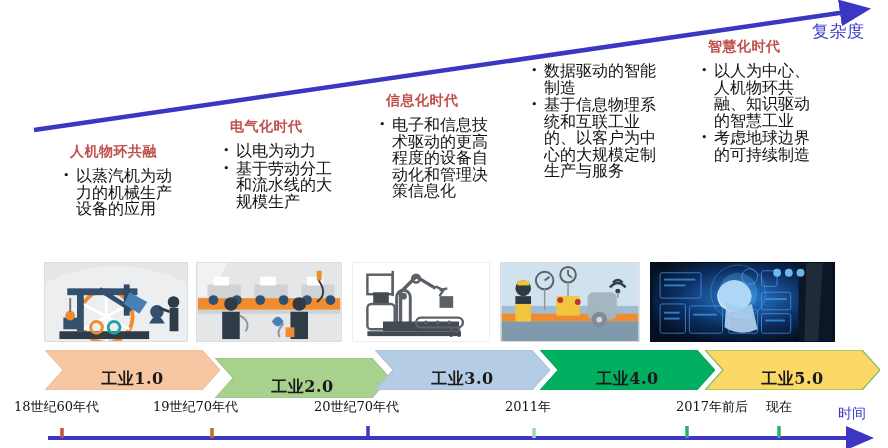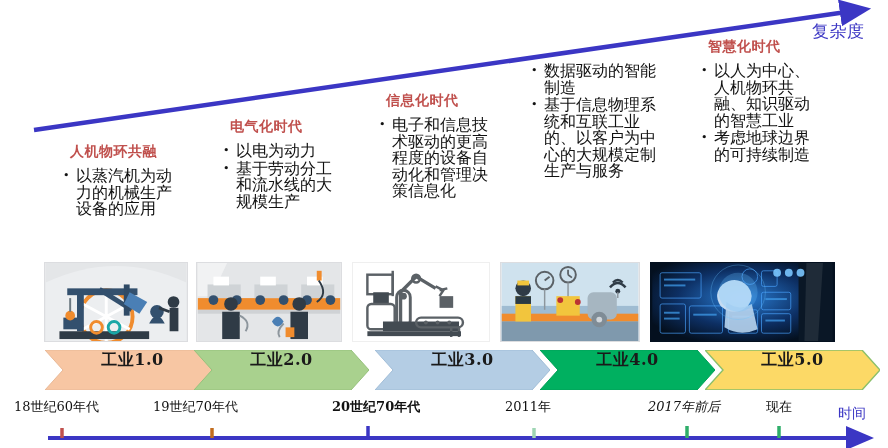--- a/index.html
+++ b/index.html
@@ -57,21 +57,21 @@
   }
   .thumb svg{display:block;width:100%;height:100%;}
   .t1{left:44px;width:144px;}
   .t2{left:196px;width:146px;}
   .t3{left:352px;width:138px;background:#fff;border-color:#efefef;}
   .t4{left:500px;width:140px;}
   .t5{left:650px;width:185px;background:#04101f;border-color:#04101f;}
 
   
   .chev-band{position:absolute;left:0;top:350px;width:888px;height:40px;}
-  .chev{position:absolute;top:0;height:40px;display:flex;align-items:flex-start;justify-content:center;}
+  .chev{position:absolute;top:0;height:40px;display:flex;align-items:flex-end;justify-content:center;}
   .chev-label{
     font-family:"DejaVu Serif","Liberation Serif",serif;
     font-size:16px;font-weight:700;color:#1a1a1a;
     letter-spacing:.5px;white-space:nowrap;
     position:relative;z-index:3;
   }
   .chev svg{position:absolute;left:0;top:0;width:100%;height:100%;z-index:1;}
 
   
   .year{
@@ -301,21 +301,21 @@
     </svg>
   </div>
 
   <div class="chev-band">
     <div class="chev" style="left:45px;width:175px;">
       <svg viewBox="0 0 175 40" preserveAspectRatio="none">
           <path d="M0 0 L157 0 L175 20 L157 40 L0 40 L18 20 Z" fill="#f7c6a3" stroke="#e8b896" stroke-width="1"></path>
         </svg>
       <span class="chev-label">工业1.0</span>
     </div>
-    <div class="chev" style="left:194px;width:175px;">
+    <div class="chev" style="left:215px;width:175px;margin-top:8px;">
       <svg viewBox="0 0 175 40" preserveAspectRatio="none">
           <path d="M0 0 L157 0 L175 20 L157 40 L0 40 L18 20 Z" fill="#a9d18e" stroke="#96c17c" stroke-width="1"></path>
         </svg>
       <span class="chev-label">工业2.0</span>
     </div>
     <div class="chev" style="left:375px;width:175px;">
       <svg viewBox="0 0 175 40" preserveAspectRatio="none">
           <path d="M0 0 L157 0 L175 20 L157 40 L0 40 L18 20 Z" fill="#b4cde4" stroke="#a0bdd7" stroke-width="1"></path>
         </svg>
       <span class="chev-label">工业3.0</span>
@@ -329,23 +329,23 @@
     <div class="chev" style="left:705px;width:175px;">
       <svg viewBox="0 0 175 40" preserveAspectRatio="none">
           <path d="M0 0 L157 0 L175 20 L157 40 L0 40 L18 20 Z" fill="#fcd966" stroke="#8bbf6a" stroke-width="1.4"></path>
         </svg>
       <span class="chev-label">工业5.0</span>
     </div>
   </div>
 
   <div class="year" style="left:14px;">18世纪60年代</div>
   <div class="year" style="left:153px;text-align:center;">19世纪70年代</div>
-  <div class="year" style="left:332px;font-weight:bold;">20世纪70年代</div>
+  <div class="year" style="left:314px;">20世纪70年代</div>
   <div class="year" style="left:505px;">2011年</div>
-  <div class="year" style="left:648px;font-style:italic;">2017年前后</div>
+  <div class="year" style="left:676px;">2017年前后</div>
   <div class="year" style="left:766px;text-align:right;">现在</div>
 
   <svg class="time-axis" viewBox="0 0 888 24" preserveAspectRatio="none">
     <defs>
       <marker id="ah2" markerWidth="7" markerHeight="7" refX="4" refY="3" orient="auto">
         <path d="M0,0 L7,3 L0,6 z" fill="#3b36c4"></path>
       </marker>
     </defs>
     <line x1="48" y1="14" x2="862" y2="14" stroke="#3b36c4" stroke-width="4" marker-end="url(#ah2)"></line>
     <line x1="62" y1="4" x2="62" y2="14" stroke="#c0504d" stroke-width="3.5"></line>

